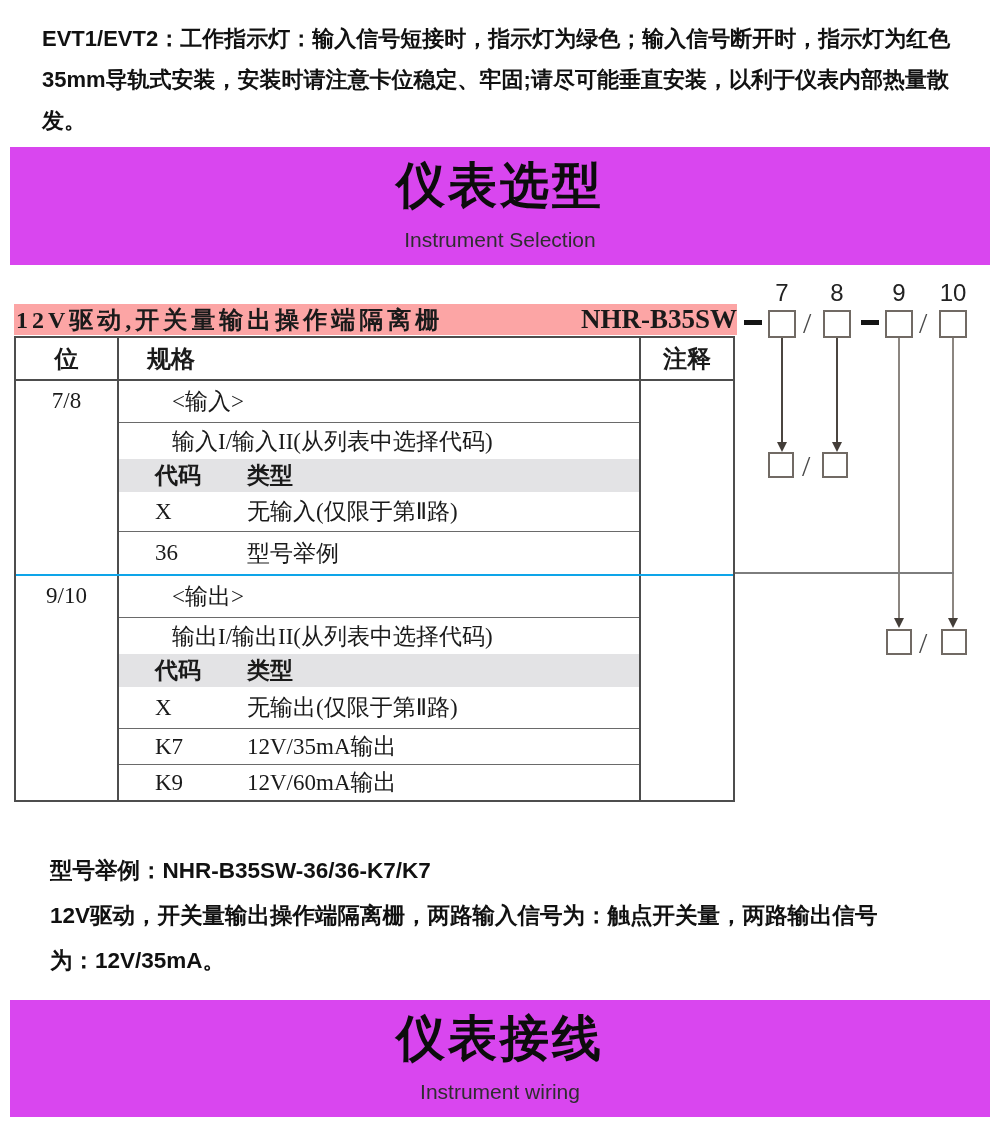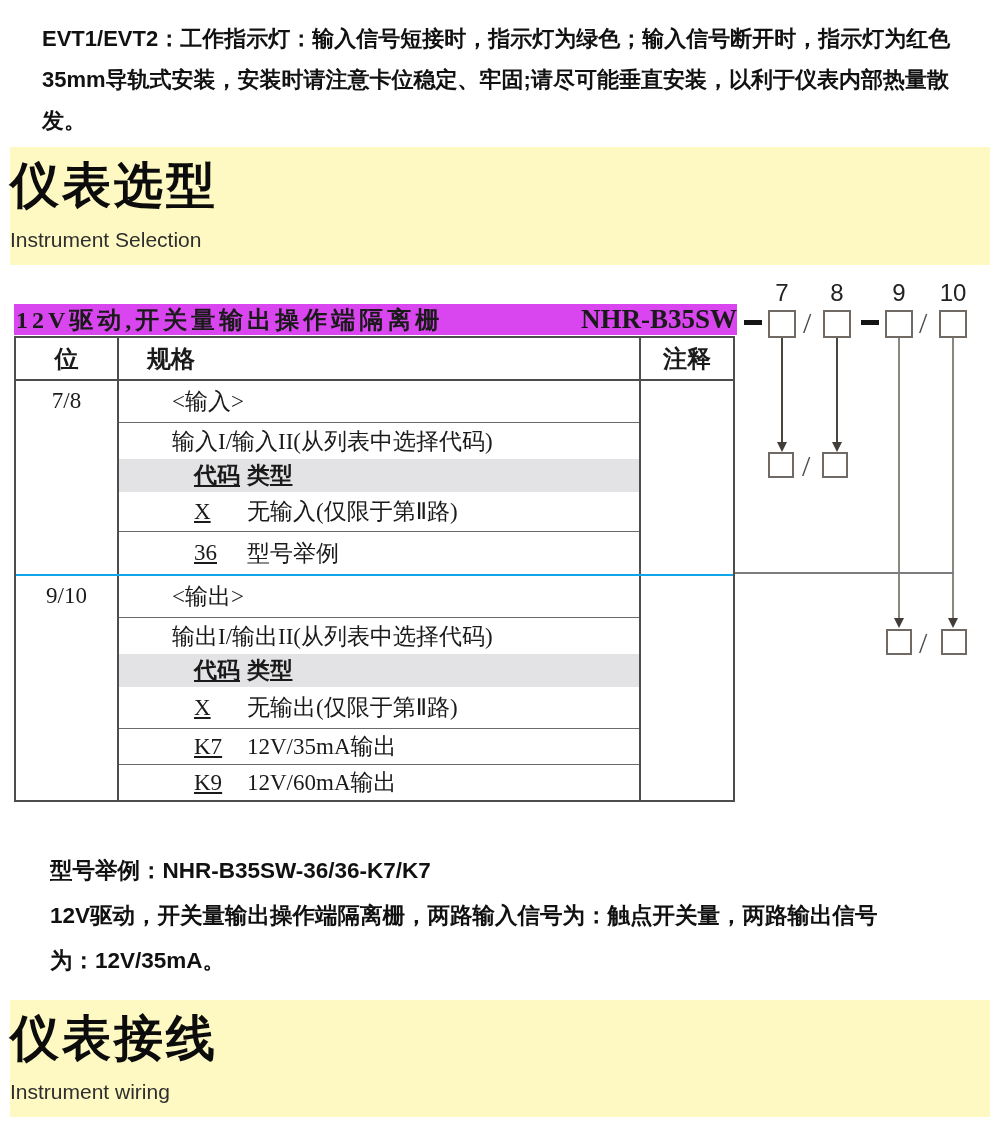--- a/index.html
+++ b/index.html
@@ -4,51 +4,51 @@
 <style>
   * { margin:0; padding:0; box-sizing:border-box; }
   html,body { width:990px; height:1129px; background:#ffffff; overflow:hidden; }
   body { font-family:"Liberation Sans", sans-serif; color:#1a1a1a; position:relative; }
 
   
   .top-notes { position:absolute; left:42px; top:18px; width:910px;
                font-size:22px; font-weight:bold; line-height:41px; color:#111; }
 
   
-  .banner { position:absolute; left:10px; width:980px; background:#fef9c3;
-            display:flex; flex-direction:column; align-items:flex-start; justify-content:center; }
+  .banner { position:absolute; left:10px; width:980px; background:#d946ef;
+            display:flex; flex-direction:column; align-items:center; justify-content:center; }
   .banner.sel { top:147px; height:118px; }
   .banner.wir { top:1000px; height:117px; }
   .banner .cn { font-size:49px; font-weight:bold; letter-spacing:3px; color:#0c0c0c; line-height:1.05; }
   .banner .en { font-size:21px; color:#2e2e2e; margin-top:16px; }
 
   
   .strip { position:absolute; left:14px; top:304px; width:723px; height:31px;
-           background:#d946ef; display:flex; align-items:center; justify-content:space-between; }
+           background:#fca5a5; display:flex; align-items:center; justify-content:space-between; }
   .strip .desc { font-family:"Liberation Serif", serif; font-weight:bold; font-size:24px;
                  letter-spacing:4px; padding-left:2px; white-space:nowrap; }
   .strip .model { font-family:"Liberation Serif", serif; font-weight:bold; font-size:27px;
                   white-space:nowrap; }
 
   
   .tbl { position:absolute; left:14px; top:336px; width:721px;
          border:2px solid #4d4d4d; font-family:"Liberation Serif", serif; font-size:23px; }
   .trow { display:flex; }
   .thead { height:43px; border-bottom:2px solid #4d4d4d; font-weight:bold; font-size:24px; }
   .c-pos  { width:103px; border-right:2px solid #4d4d4d; display:flex;
             justify-content:center; }
   .c-spec { flex:1; }
   .c-note { width:94px; border-left:2px solid #4d4d4d; display:flex; justify-content:center; }
   .thead .c-pos, .thead .c-note { align-items:center; }
   .thead .c-spec { display:flex; align-items:center; padding-left:28px; }
   .group.g1 { border-bottom:2px solid #0ea5e9; }
   .pos-val { padding-top:7px; font-size:23px; }
   .sub { display:flex; align-items:center; }
   .sub.pad { padding-left:53px; }
-  .sub .code { width:128px; padding-left:75px;text-decoration:underline; }
+  .sub .code { width:128px; padding-left:36px; }
   .sub .type { flex:1; }
   .band { background:#e3e3e5; font-weight:bold; }
   .bline { border-bottom:1px solid #6a6a6a; }
   .h42{height:42px} .h36{height:36px} .h33{height:33px} .h40{height:40px} .h35{height:35px}
 
   
   .dg { position:absolute; }
   .digit-num { width:28px; text-align:center; font-size:24px; color:#222; top:279px; }
   .dg-box { width:28px; height:28px; border:2px solid #716a64; background:#fff; top:310px; }
   .dg-box.small { width:26px; height:26px; }

